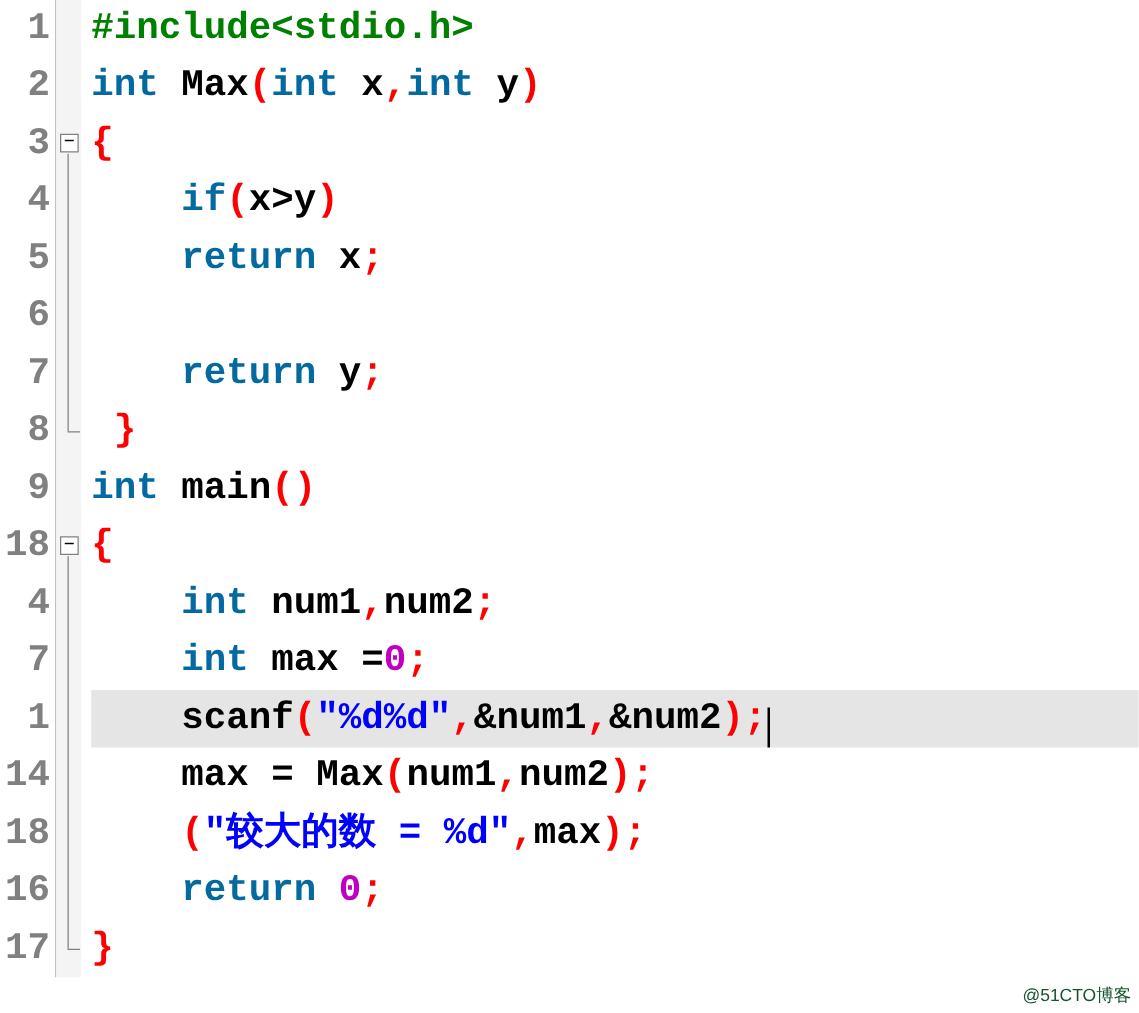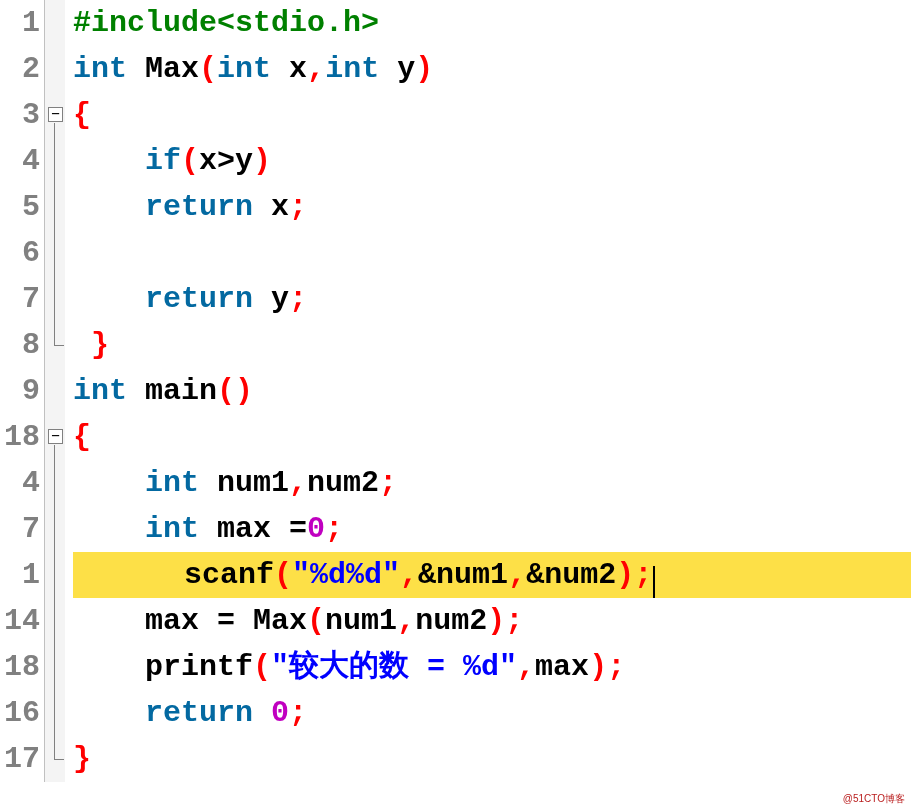--- a/index.html
+++ b/index.html
@@ -69,22 +69,21 @@
     padding-left:8px;
   }
   .line{
     height:46px;
     white-space:pre;
     display:flex;
     align-items:flex-end;
     position:relative;
   }
   .hl{
-    background:#fde047;
-    padding-left:39px;
+    background:#e5e5e5;
   }
   .cursor{
     display:inline-block;
     width:0;
     border-left:2px solid #000;
     height:32px;
     vertical-align:middle;
     margin-left:1px;
   }
   
@@ -95,23 +94,23 @@
   .t-brace {color:#ff0000;font-weight:bold;}          
   .t-comma {color:#ff0000;font-weight:bold;}          
   .t-semi  {color:#ff0000;font-weight:bold;}          
   .t-op    {color:#000;font-weight:bold;}             
   .t-num   {color:#c000c0;font-weight:bold;}          
   .t-str   {color:#0000ff;font-weight:bold;}          
   .watermark{
     position:absolute;
     right:6px;
     bottom:4px;
-    color:#b91c1c;
+    color:#14532d;
     font-family:sans-serif;
-    font-size:10px;
+    font-size:14px;
     font-weight:normal;
   }
 </style>
 </head>
 <body>
 
 <div class="editor">
   <div class="gutter">
       <div class="ln">1</div>
       <div class="ln">2</div>
@@ -147,19 +146,19 @@
       <div class="line"><span>    </span><span class="t-kw">return</span><span> </span><span class="t-ident">x</span><span class="t-semi">;</span></div>
       <div class="line"><span>    </span></div>
       <div class="line"><span>    </span><span class="t-kw">return</span><span> </span><span class="t-ident">y</span><span class="t-semi">;</span></div>
       <div class="line"><span> </span><span class="t-brace">}</span></div>
       <div class="line"><span></span><span class="t-kw">int</span><span> </span><span class="t-ident">main</span><span class="t-paren">(</span><span class="t-paren">)</span></div>
       <div class="line"><span></span><span class="t-brace">{</span></div>
       <div class="line"><span>    </span><span class="t-kw">int</span><span> </span><span class="t-ident">num1</span><span class="t-comma">,</span><span class="t-ident">num2</span><span class="t-semi">;</span></div>
       <div class="line"><span>    </span><span class="t-kw">int</span><span> </span><span class="t-ident">max</span><span> </span><span class="t-op">=</span><span class="t-num">0</span><span class="t-semi">;</span></div>
       <div class="line hl"><span>    </span><span class="t-ident">scanf</span><span class="t-paren">(</span><span class="t-str">"%d%d"</span><span class="t-comma">,</span><span class="t-op">&amp;</span><span class="t-ident">num1</span><span class="t-comma">,</span><span class="t-op">&amp;</span><span class="t-ident">num2</span><span class="t-paren">)</span><span class="t-semi">;</span><span class="cursor"></span></div>
       <div class="line"><span>    </span><span class="t-ident">max</span><span> </span><span class="t-op">=</span><span> </span><span class="t-ident">Max</span><span class="t-paren">(</span><span class="t-ident">num1</span><span class="t-comma">,</span><span class="t-ident">num2</span><span class="t-paren">)</span><span class="t-semi">;</span></div>
-      <div class="line"><span>    </span><span class="t-ident">printf</span><span class="t-paren">(</span><span class="t-str">"较大的数 = %d"</span><span class="t-comma">,</span><span class="t-ident">max</span><span class="t-paren">)</span><span class="t-semi">;</span></div>
+      <div class="line"><span>    </span><span class="t-paren">(</span><span class="t-str">"较大的数 = %d"</span><span class="t-comma">,</span><span class="t-ident">max</span><span class="t-paren">)</span><span class="t-semi">;</span></div>
       <div class="line"><span>    </span><span class="t-kw">return</span><span> </span><span class="t-num">0</span><span class="t-semi">;</span></div>
       <div class="line"><span></span><span class="t-brace">}</span></div>
     </div>
 </div>
 
 <div class="watermark">@51CTO博客</div>
 
 </body></html>

